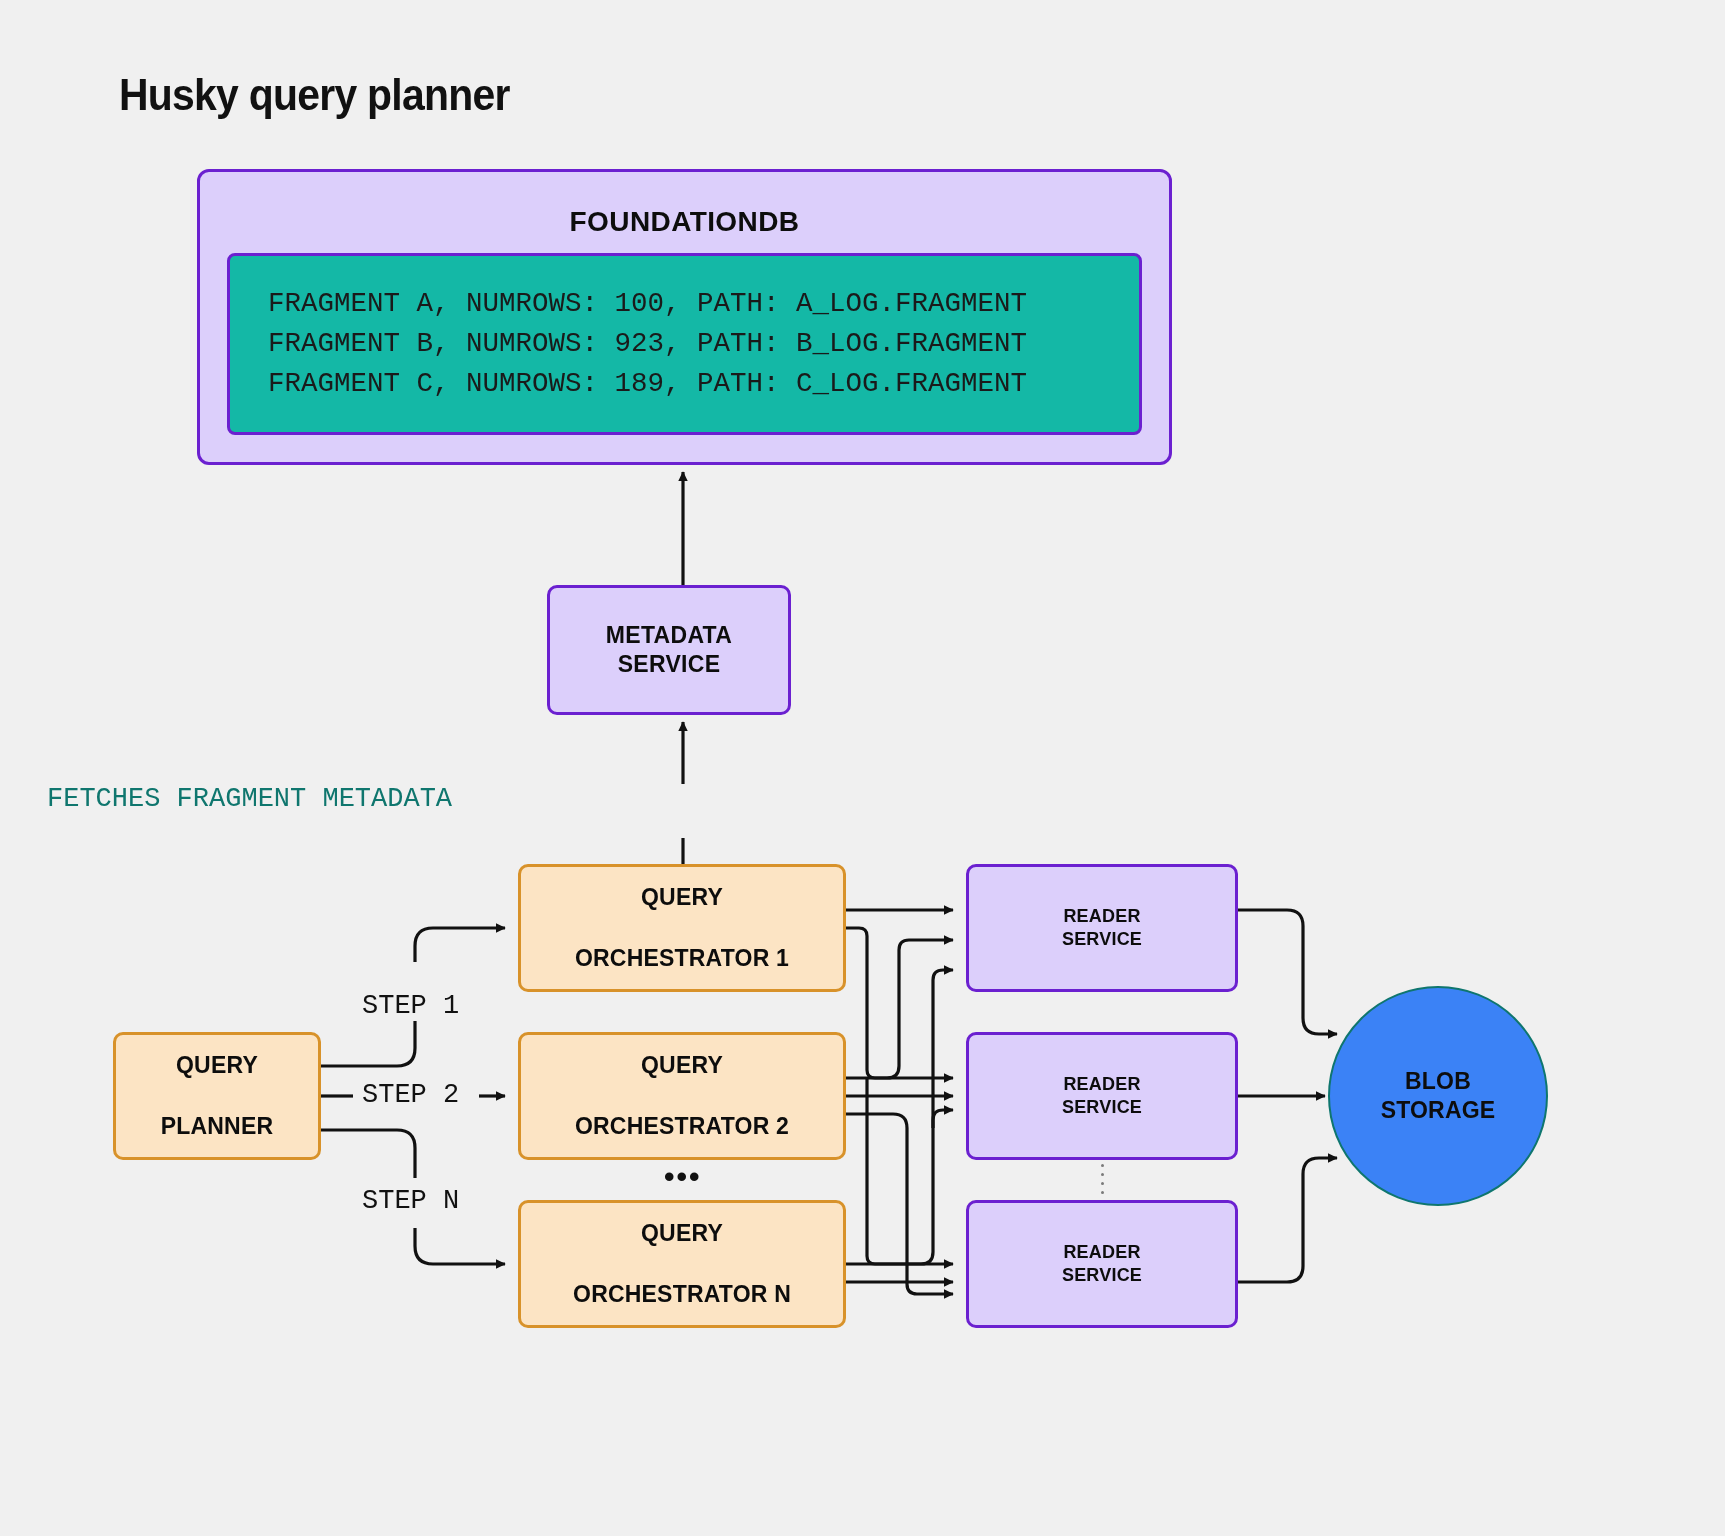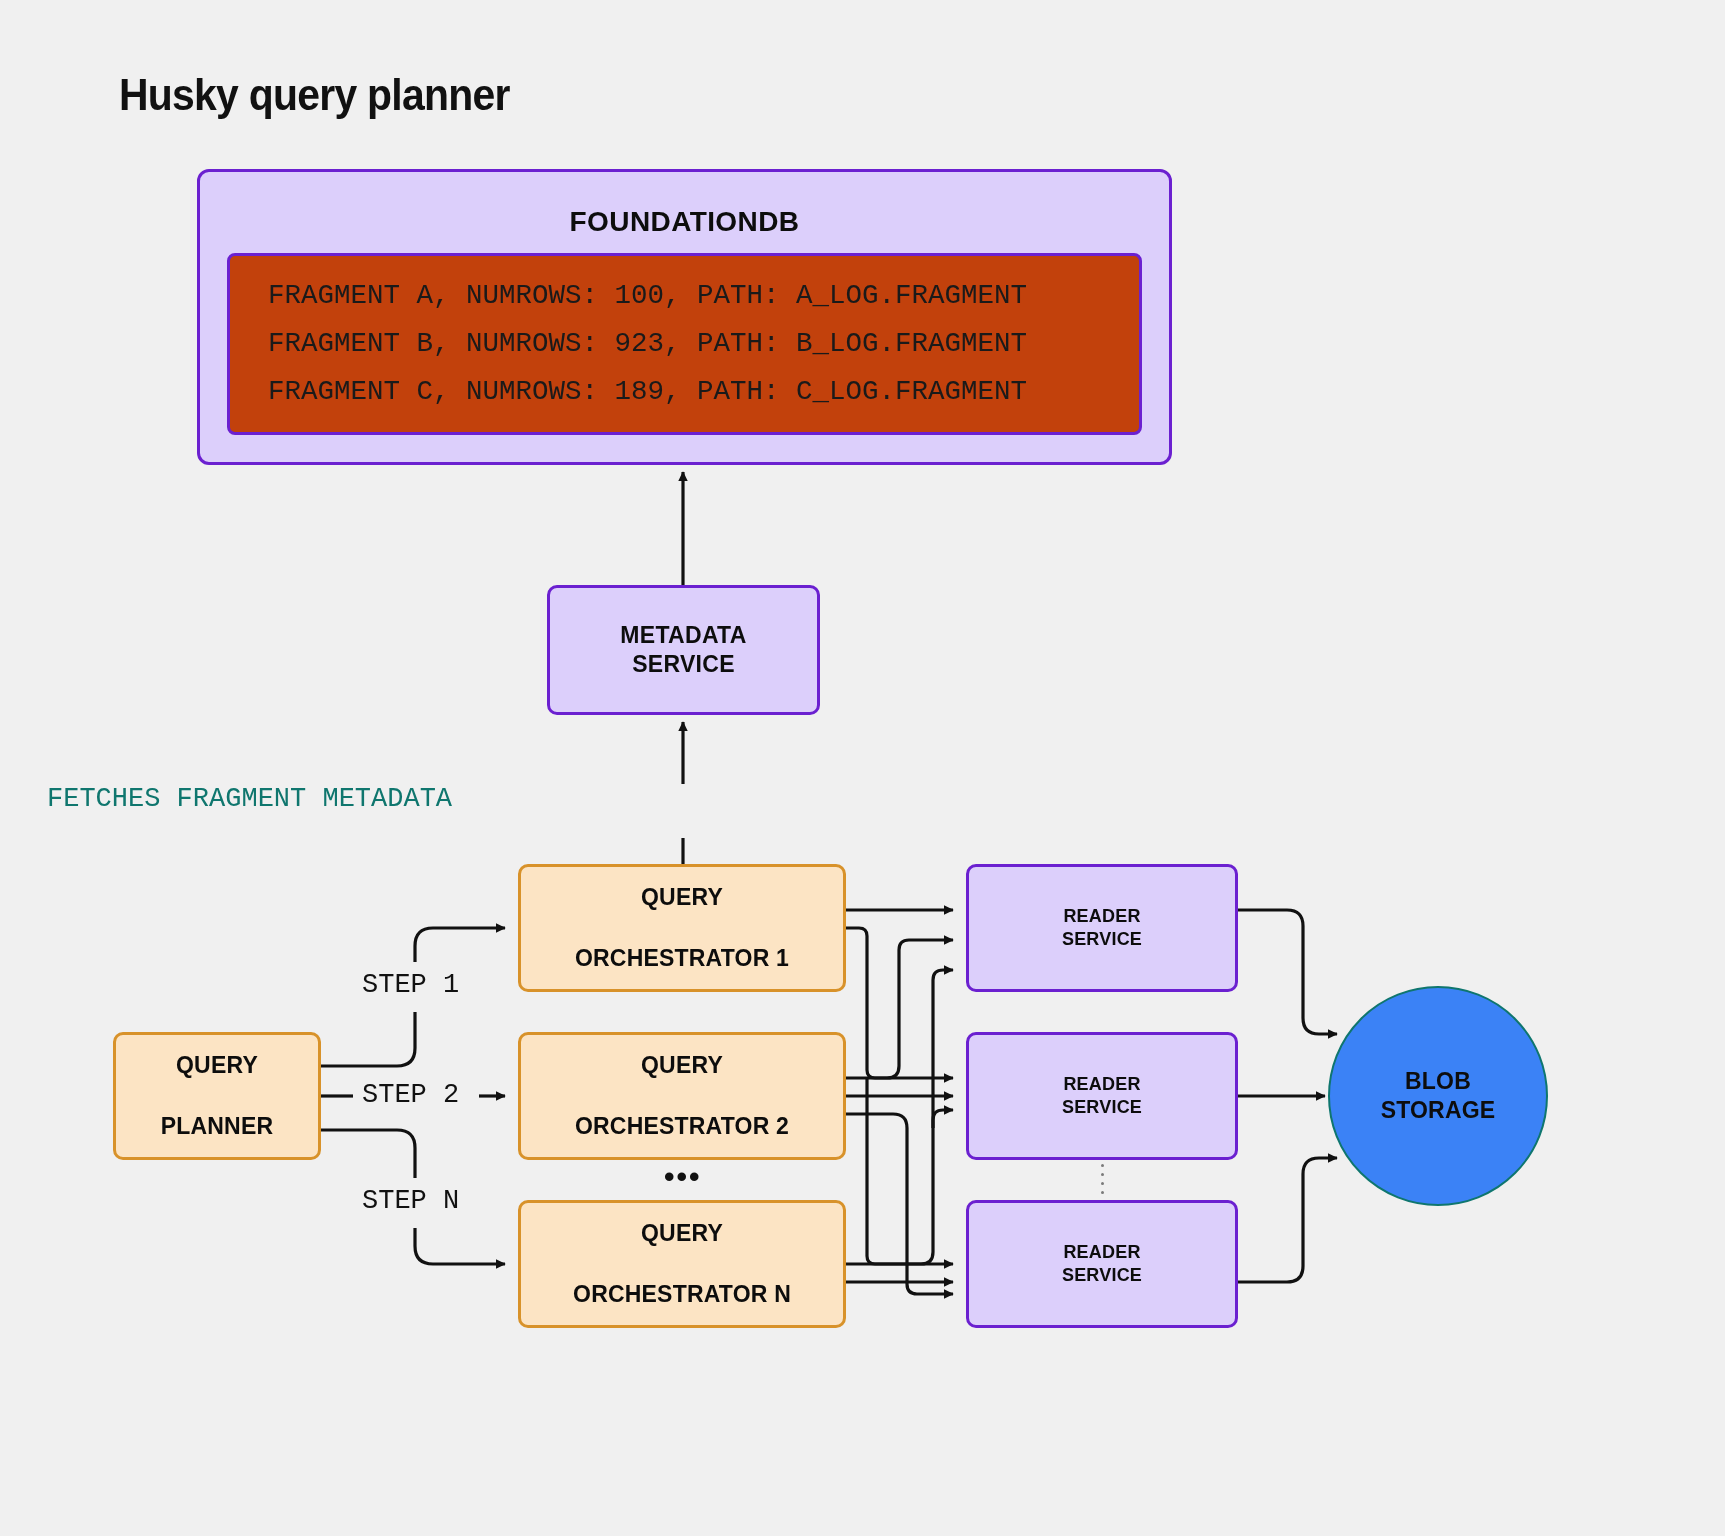--- a/index.html
+++ b/index.html
@@ -79,41 +79,40 @@
   #fdb-title {
     margin-top: 32px;
     font-size: 28px;
     font-weight: 700;
     letter-spacing: 0.4px;
   }
   #fdb-rows {
     position: absolute;
     left: 180px; top: 253px;
     width: 915px; height: 182px;
-    background: #c2410c;
+    background: #14b8a6;
     border: 3px solid #6b20d0;
     border-radius: 8px;
     display: flex;
     flex-direction: column;
     justify-content: center;
     padding-left: 38px;
-    gap: 8px;
   }
   .fdb-row {
     font-family: "Liberation Mono", "DejaVu Sans Mono", monospace;
     font-size: 27.5px;
     color: #1a1a1a;
     line-height: 1.45;
     letter-spacing: 0px;
     white-space: pre;
   }
 
   #metadata-service {
     left: 500px; top: 585px;
-    width: 273px; height: 130px;
+    width: 244px; height: 130px;
     font-size: 23px;
     letter-spacing: 0.3px;
   }
   #fetch-label {
     position: absolute;
     left: 0; top: 784px;
     width: 1275px;
     text-align: left;
     font-family: "Liberation Mono", "DejaVu Sans Mono", monospace;
     font-size: 27px;
@@ -159,21 +158,21 @@
 
   .step-label {
     position: absolute;
     font-family: "Liberation Mono", "DejaVu Sans Mono", monospace;
     font-size: 27px;
     color: #111111;
     background: #f0f0f0;
     white-space: pre;
     padding: 0 3px;
   }
-  #step1 { left: 312px; top: 970px; }
+  #step1 { left: 312px; top: 991px; }
   #step2 { left: 312px; top: 1080px; }
   #stepN { left: 312px; top: 1186px; }
 
   .ellipsis-h {
     position: absolute;
     font-size: 30px;
     font-weight: 700;
     color: #111111;
     letter-spacing: 2px;
     line-height: 1;

